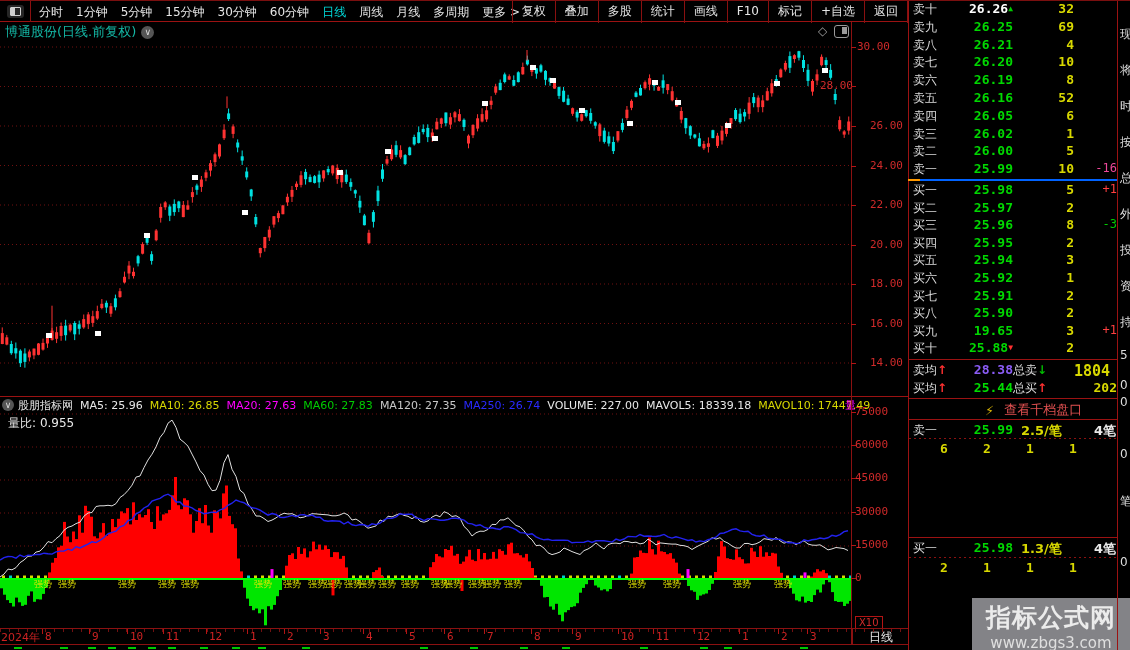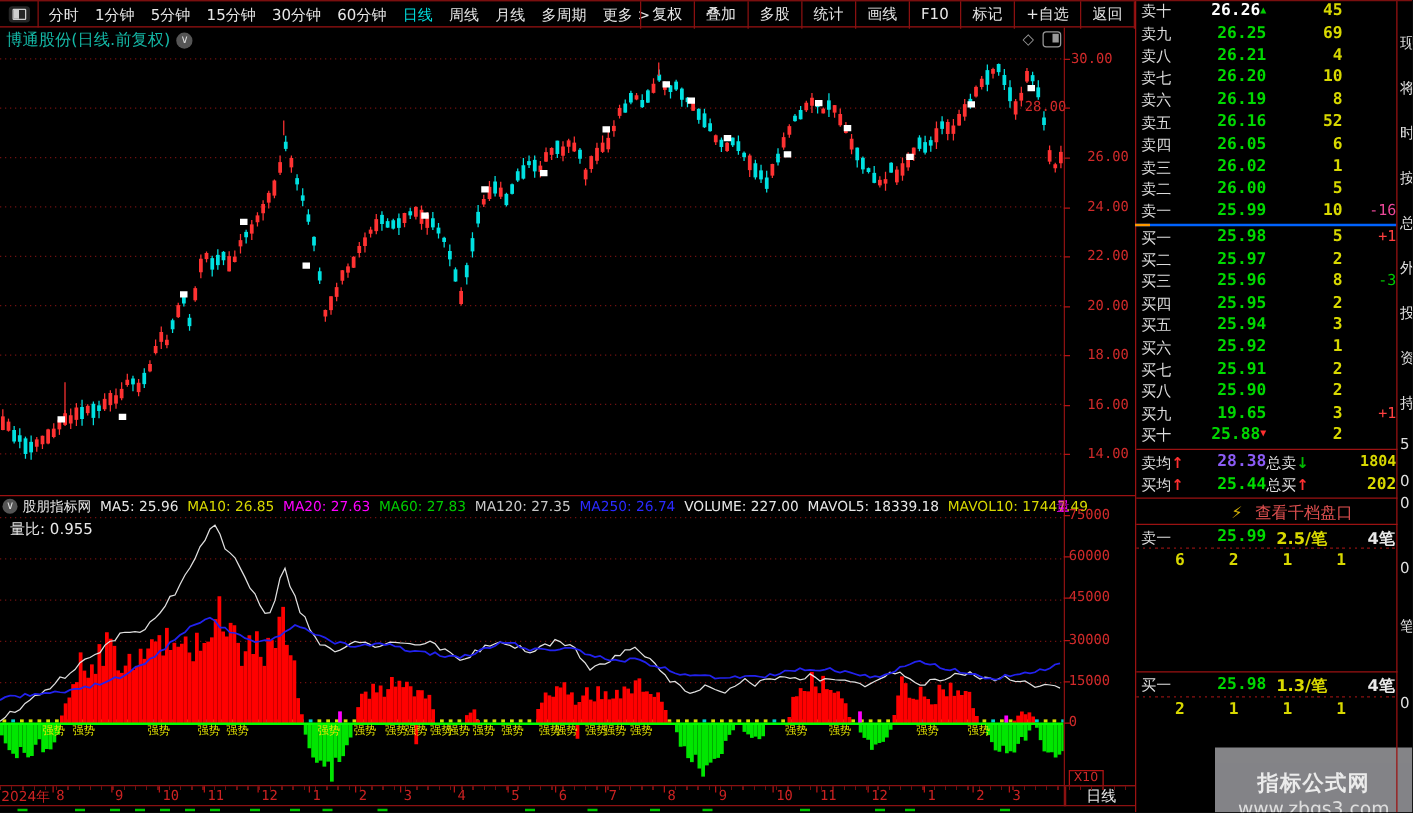--- a/index.html
+++ b/index.html
@@ -53,21 +53,21 @@
   #bluesep{left:908px;top:179px;width:209px;height:2px;background:#0063ff;}
   #orangesep{left:908px;top:179px;width:12px;height:2px;background:#ff9900;}
   .arr{font-weight:bold;}
   .qnum{position:absolute;width:22px;text-align:center;color:#d8d800;font-weight:bold;font-size:13px;font-family:"DejaVu Sans Mono",monospace;}
   .dotline{position:absolute;left:908px;width:209px;height:1px;
      background-image:repeating-linear-gradient(90deg,#8b1111 0 2px,transparent 2px 5px);}
   #qd-link{position:absolute;left:985px;top:401px;font-size:13px;color:#e05050;display:flex;gap:10px;align-items:center;}
   #qd-bolt{color:#d4b106;font-size:13px;}
   
   #wmark{left:972px;top:598px;width:158px;height:52px;background:#8f8f93;opacity:.92;text-align:center;}
-  #wm1{color:#fff;font-size:17px;font-weight:bold;margin-top:17px;letter-spacing:1px;}
+  #wm1{color:#fff;font-size:25px;font-weight:bold;margin-top:3px;letter-spacing:1px;}
   #wm2{color:#f2f2f2;font-size:15px;margin-top:0;}
   
   #sliver{left:1117px;top:0;width:13px;height:650px;border-left:1px solid #9b1212;box-sizing:border-box;overflow:hidden;}
   .slc{position:absolute;left:2px;color:#ddd;font-size:12px;white-space:nowrap;}
   #botdash{left:0;top:646px;width:908px;height:4px;}
   .gdash{position:absolute;top:1px;width:8px;height:2px;background:#00c800;}
 </style>
 </head>
 <body>
 
@@ -1043,21 +1043,21 @@
       <span class="gdash" style="left:640px"></span>
       <span class="gdash" style="left:700px"></span>
       <span class="gdash" style="left:724px"></span>
       <span class="gdash" style="left:800px"></span>
     </div>
 
   <div id="obook" class="abs">
       <div class="obrow" style="top:1px">
       <span class="obl">卖十</span>
       <span class="obp" style="color:#ffffff">26.26<i class="au">▲</i></span>
-      <span class="obv">45</span>
+      <span class="obv">32</span>
       <span class="obd" style="color:#888"></span>
       </div>
       <div class="obrow" style="top:18.8px">
       <span class="obl">卖九</span>
       <span class="obp" style="color:#00d800">26.25</span>
       <span class="obv">69</span>
       <span class="obd" style="color:#888"></span>
       </div>
       <div class="obrow" style="top:36.6px">
       <span class="obl">卖八</span>
@@ -1165,21 +1165,21 @@
       <span class="obl">买十</span>
       <span class="obp" style="color:#00d800">25.88<i class="ad">▼</i></span>
       <span class="obv">2</span>
       <span class="obd" style="color:#888"></span>
       </div>
       <div style="position:absolute;left:0;top:359px;width:209px;height:1px;background:#9b1212;"></div>
       <div class="obrow" style="top:362px">
       <span class="obl">卖均<span class="arr" style="color:#ff3030">↑</span></span>
       <span class="obp" style="color:#8b5cf6">28.38</span>
       <span style="position:absolute;left:104px;color:#dcdcdc;">总卖<span class="arr" style="color:#00bb00">↓</span></span>
-      <span class="obd" style="color:#d8d800;font-weight:bold;font-size:12px;">1804</span>
+      <span class="obd" style="color:#d8d800;font-weight:bold;font-size:15px;text-align:center;">1804</span>
       </div>
       <div class="obrow" style="top:380px">
       <span class="obl">买均<span class="arr" style="color:#ff3030">↑</span></span>
       <span class="obp" style="color:#00dd00">25.44</span>
       <span style="position:absolute;left:104px;color:#dcdcdc;">总买<span class="arr" style="color:#ff3030">↑</span></span>
       <span class="obd" style="color:#d8d800;font-weight:bold;font-size:13px;">202</span>
       </div>
       <div style="position:absolute;left:0;top:398px;width:209px;height:1px;background:#9b1212;"></div>
       <div style="position:absolute;left:0;top:419px;width:209px;height:1px;background:#9b1212;"></div>
       <div class="obrow" style="top:422px">

